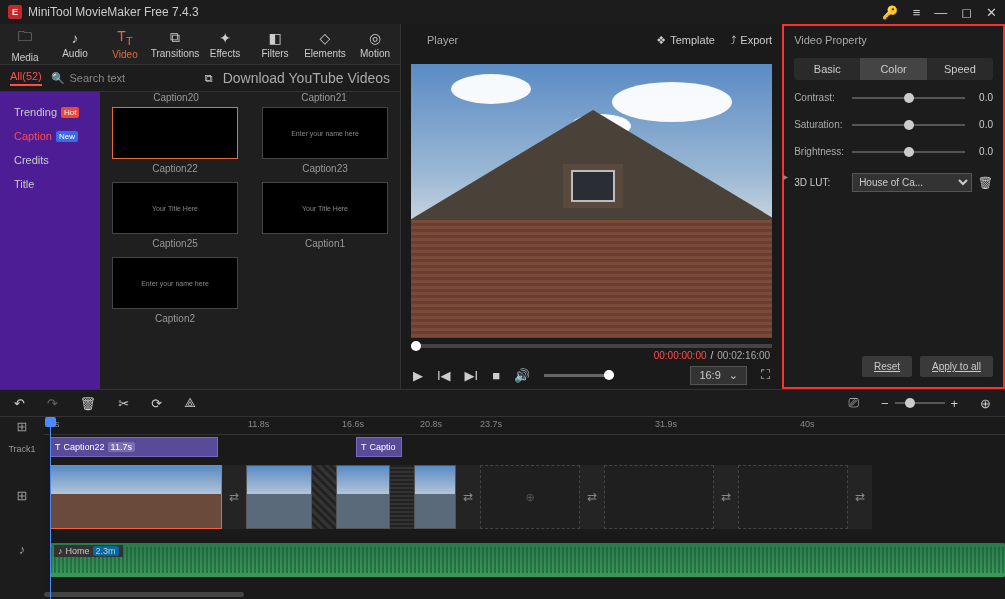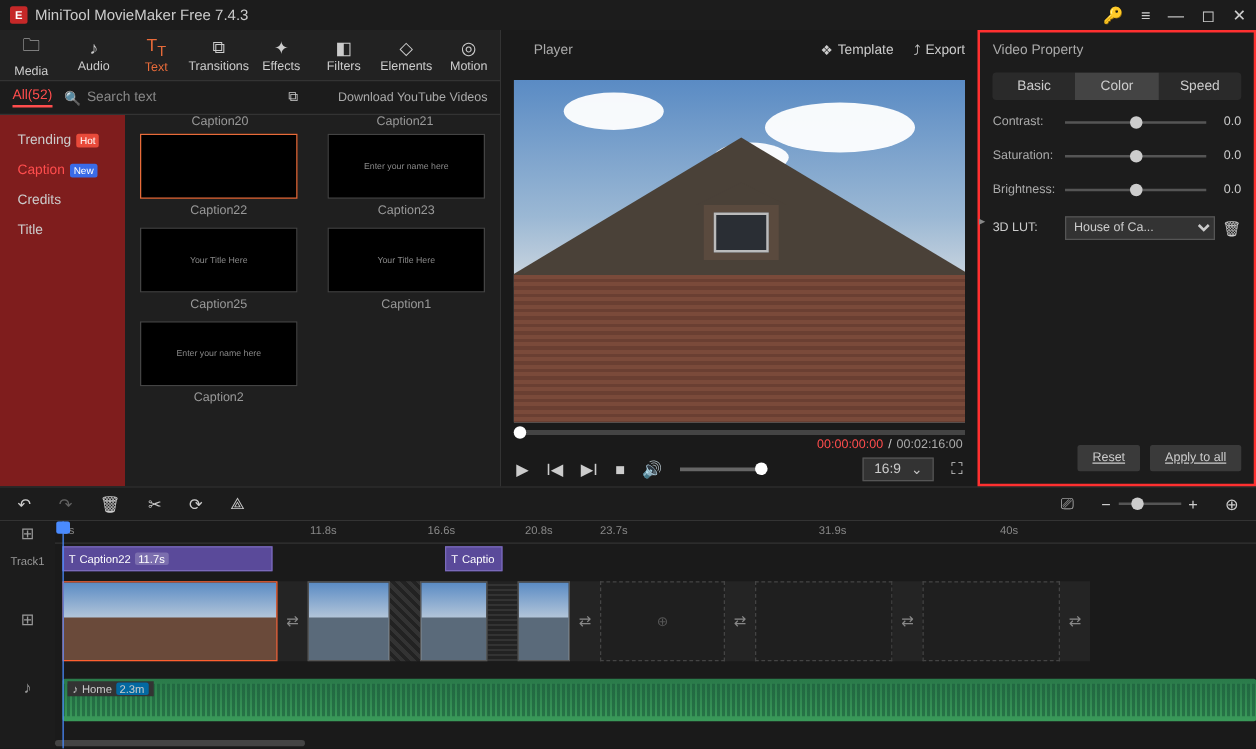--- a/index.html
+++ b/index.html
@@ -12,23 +12,23 @@
 .key-icon{color:#e8c448;}
 .main{display:flex;height:365px;}
 .left{width:402px;background:#1f1f1f;display:flex;flex-direction:column;border-right:1px solid #333;}
 .tabs{display:flex;background:#222;height:40px;}
 .tab{flex:0 0 50px;display:flex;flex-direction:column;align-items:center;justify-content:center;cursor:pointer;color:#ccc;font-size:10px;gap:2px;}
 .tab.active{color:#e86b3a;}
 .tab .ticon{font-size:14px;}
 .subbar{display:flex;align-items:center;height:28px;background:#1c1c1c;padding:0 10px;gap:10px;border-top:1px solid #333;border-bottom:1px solid #333;}
 .subbar .all{color:#ff4d4d;border-bottom:2px solid #ff4d4d;padding-bottom:2px;}
 .subbar .search{flex:1;display:flex;align-items:center;gap:4px;color:#888;}
-.subbar .dl{color:#aaa;font-size:10px;margin-left:22px;}
+.subbar .dl{color:#aaa;font-size:14px;}
 .content{flex:1;display:flex;overflow:hidden;}
-.sidebar{width:100px;background:#7f1d1d;padding:8px 0;}
+.sidebar{width:100px;background:#4c1d95;padding:8px 0;}
 .side-item{padding:6px 14px;display:flex;align-items:center;gap:4px;cursor:pointer;font-size:11px;}
 .side-item.active{color:#ff4d4d;}
 .badge{font-size:8px;padding:1px 3px;border-radius:2px;color:#fff;}
 .badge.hot{background:#e84a3a;}
 .badge.new{background:#3a6be8;}
 .grid{flex:1;overflow-y:auto;padding:0 12px 8px;position:relative;}
 .grid-inner{display:grid;grid-template-columns:repeat(2,1fr);gap:8px 24px;}
 .caption-row-top{display:grid;grid-template-columns:repeat(2,1fr);gap:8px 20px;margin-bottom:4px;}
 .caption-row-top div{text-align:center;color:#999;font-size:10px;}
 .thumb{display:flex;flex-direction:column;align-items:center;gap:4px;}
@@ -130,21 +130,21 @@
       <div class="tab">
           <span class="ticon">🗀</span>
           <span>Media</span>
         </div>
       <div class="tab">
           <span class="ticon">♪</span>
           <span>Audio</span>
         </div>
       <div class="tab active">
           <span class="ticon">T<sub>T</sub></span>
-          <span>Text</span>
+          <span>Video</span>
         </div>
       <div class="tab">
           <span class="ticon">⧉</span>
           <span>Transitions</span>
         </div>
       <div class="tab">
           <span class="ticon">✦</span>
           <span>Effects</span>
         </div>
       <div class="tab">

